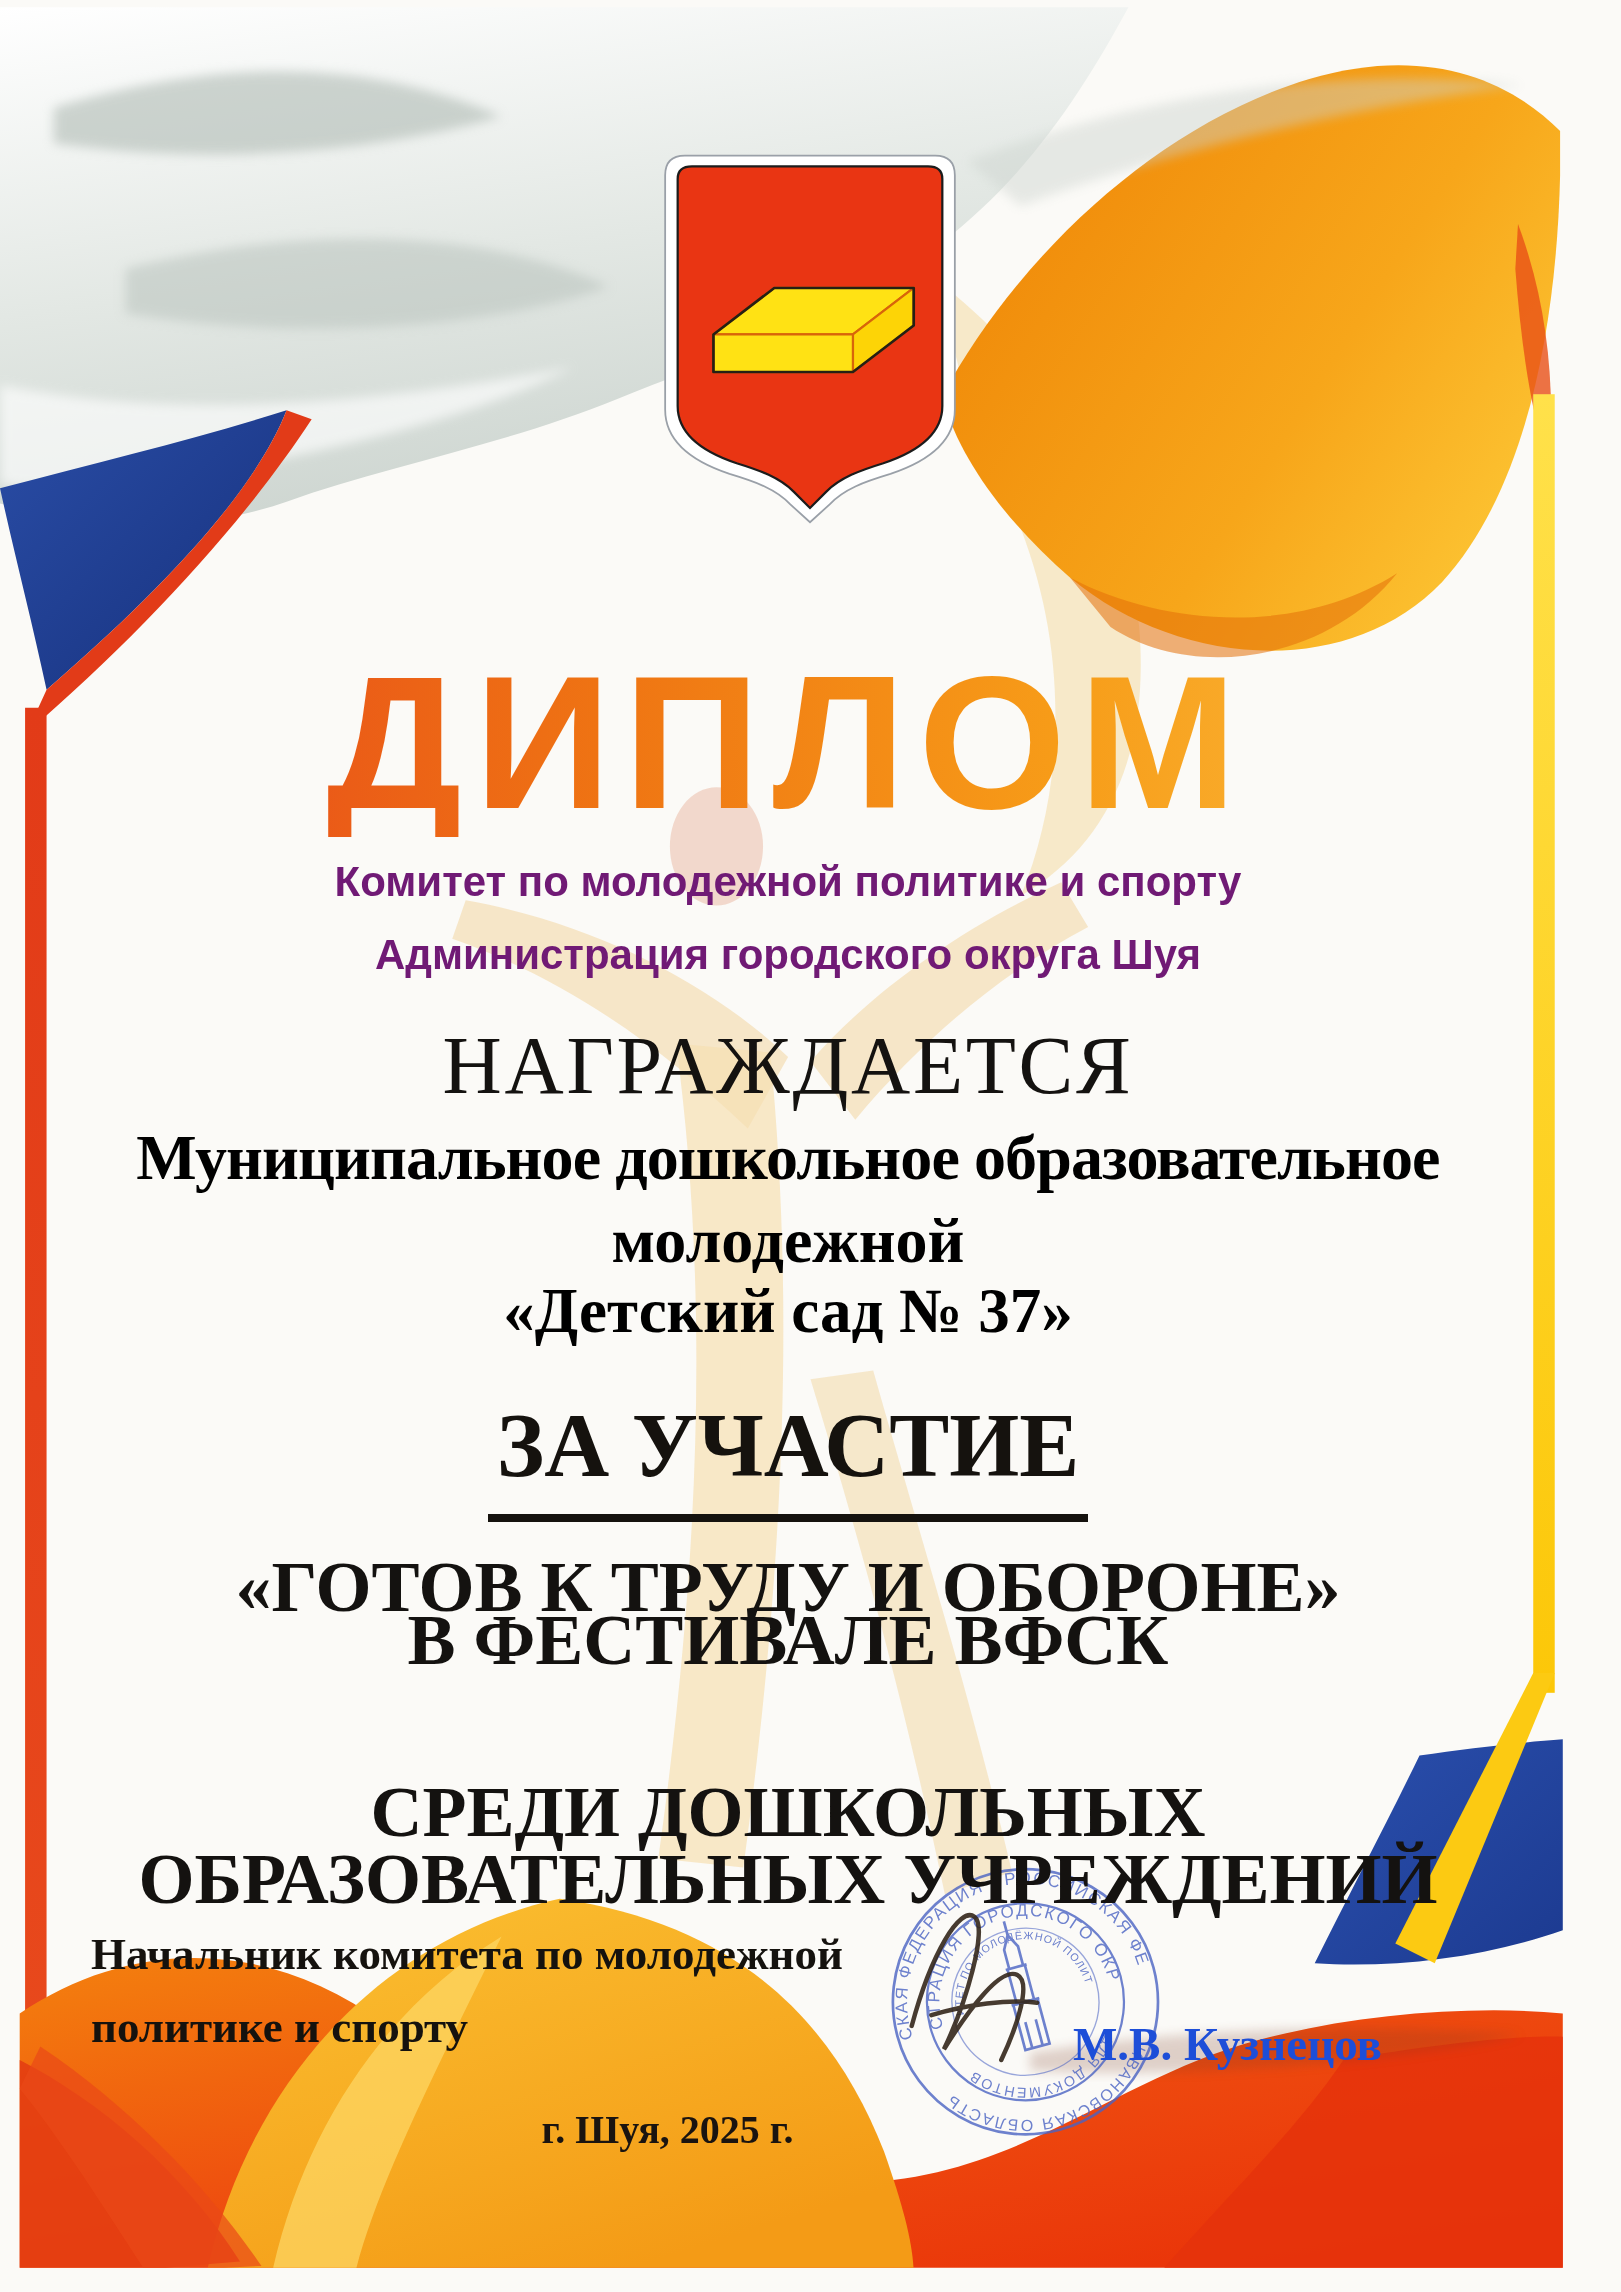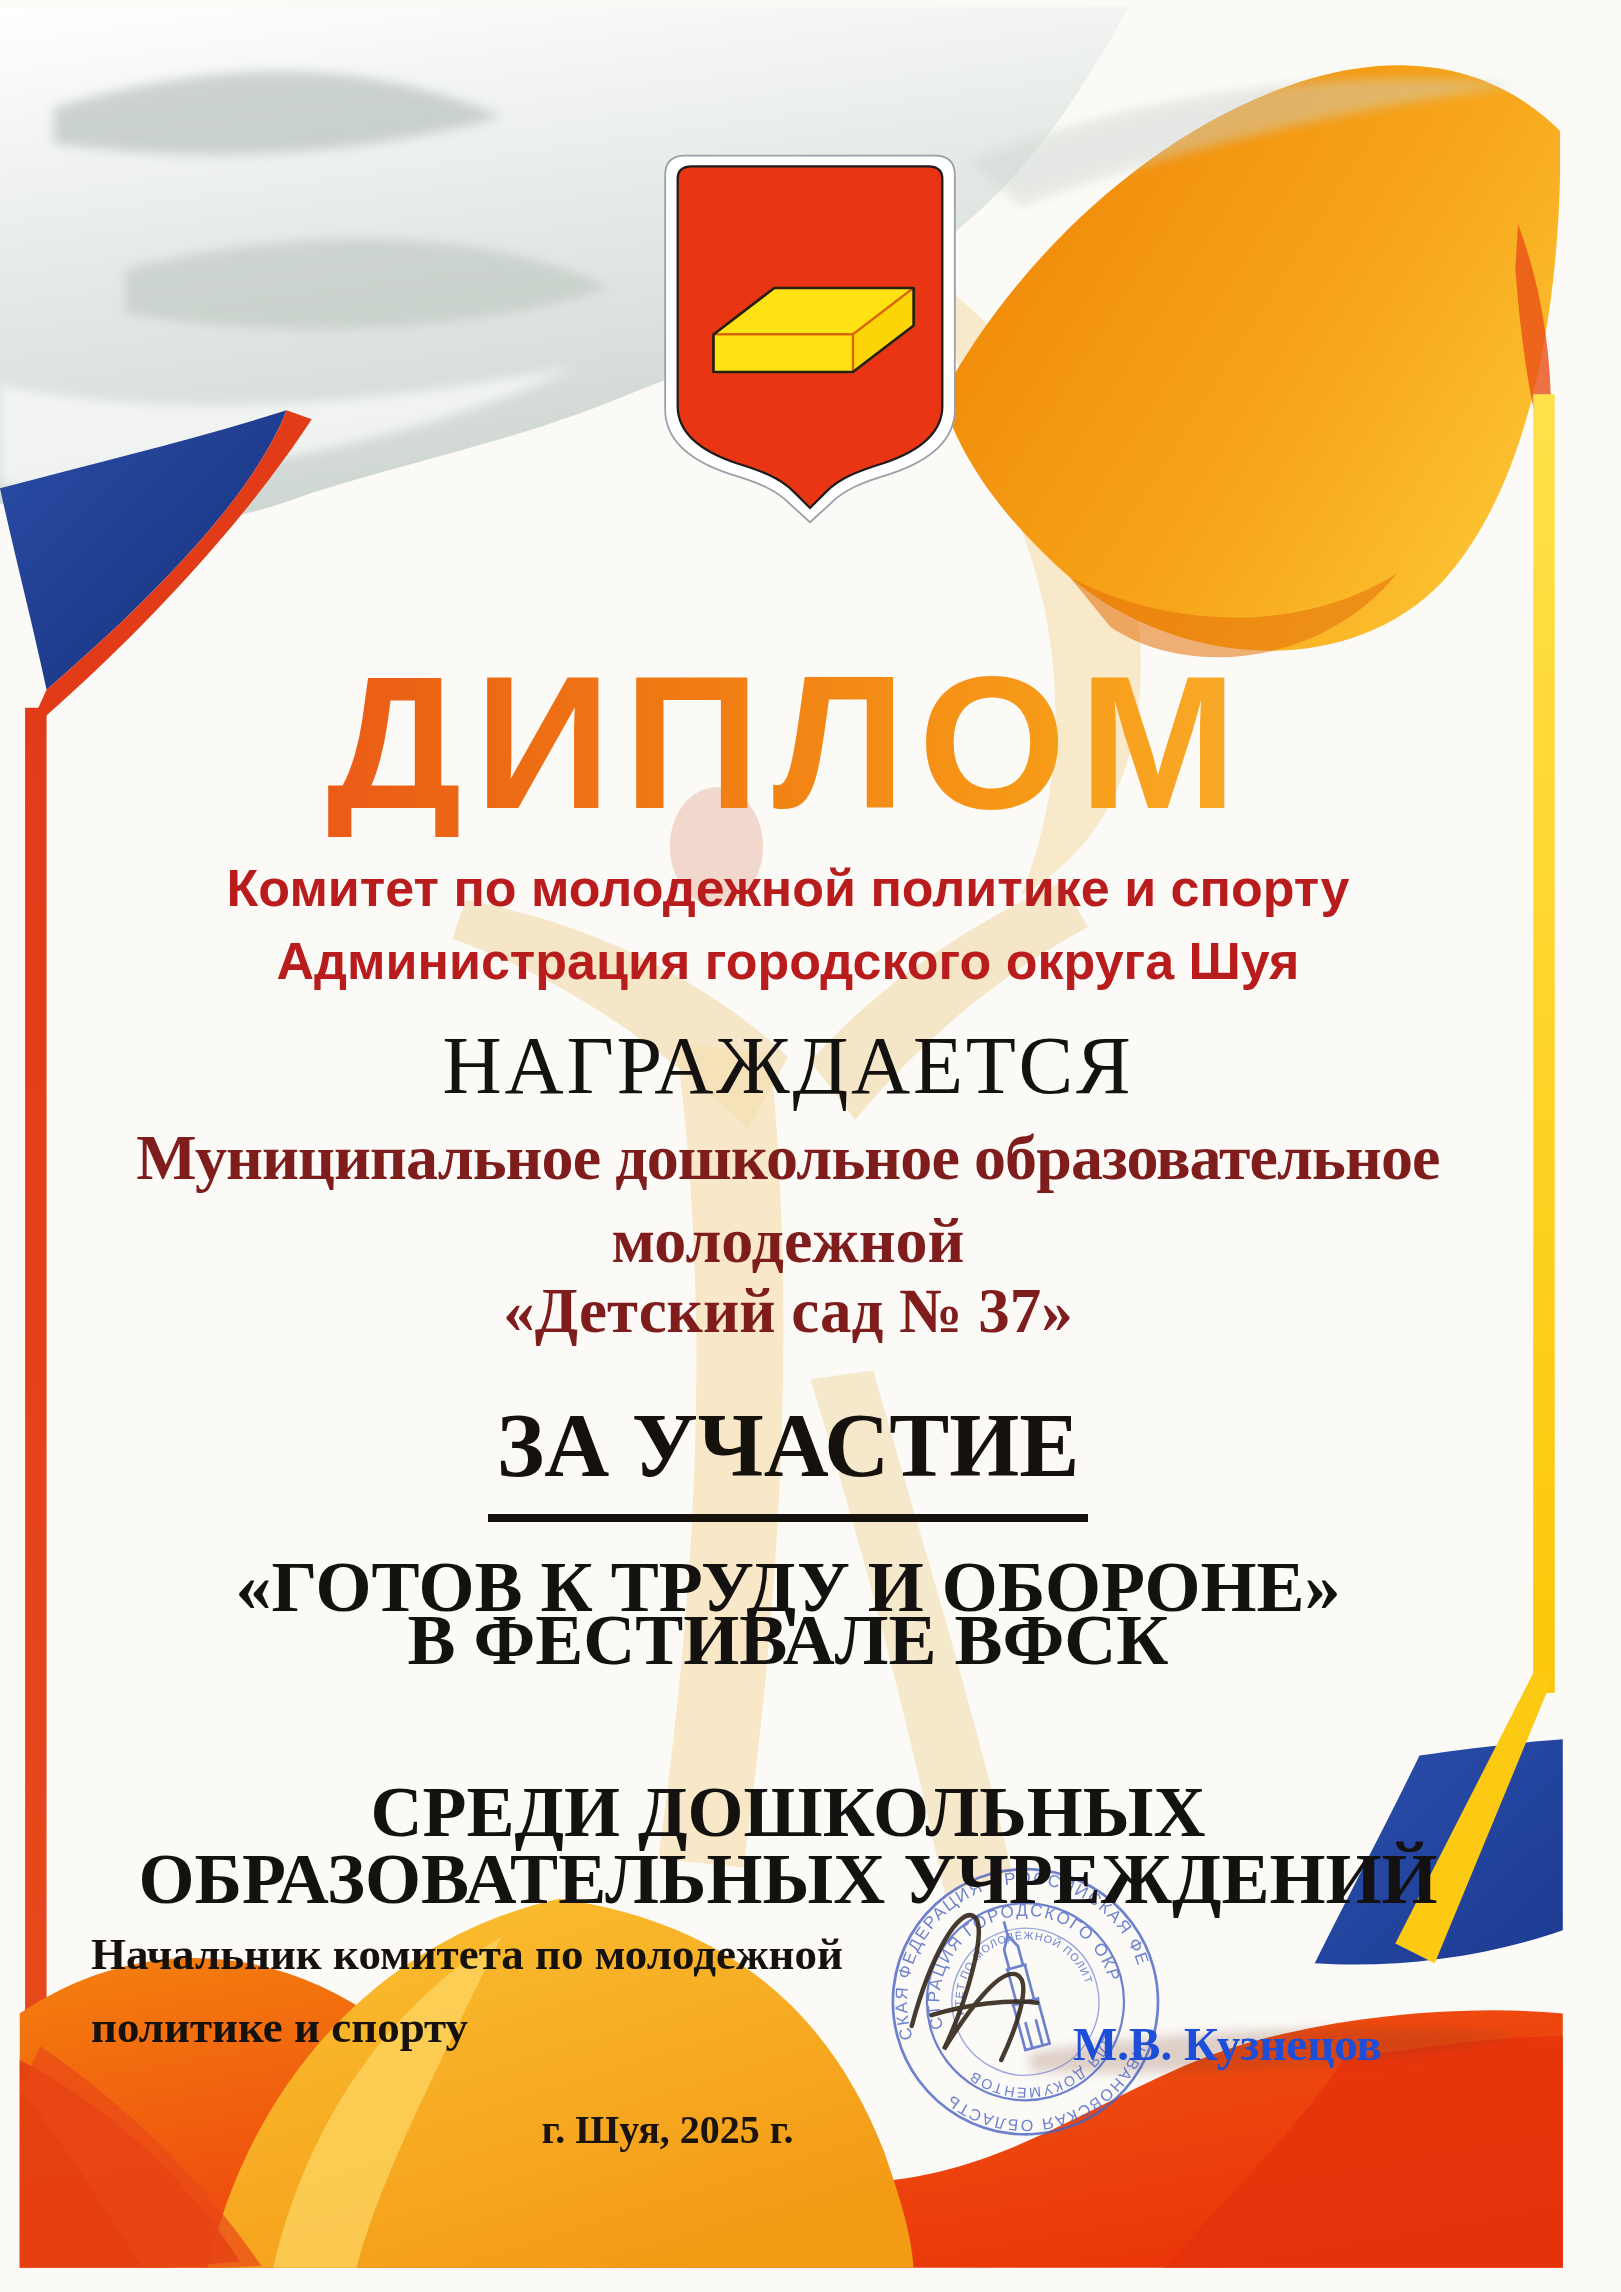--- a/index.html
+++ b/index.html
@@ -11,25 +11,25 @@
   svg.bg{position:absolute;left:0;top:0;z-index:0;}
   .arms{position:absolute;left:658px;top:148px;width:304px;height:381px;z-index:2;}
   .txt{position:absolute;left:36px;right:81px;text-align:center;z-index:3;white-space:nowrap;}
   .title{
     top:647px;font-family:"Liberation Sans",sans-serif;font-weight:700;
     font-size:190px;line-height:1;letter-spacing:12.5px;
     background:linear-gradient(90deg,#e84c1a 8%,#ef7413 38%,#f79c18 68%,#fbbc3f 96%);
     -webkit-background-clip:text;background-clip:text;
     -webkit-text-fill-color:transparent;color:#f08412;
   }
-  .org{font-family:"Liberation Sans",sans-serif;font-weight:700;font-size:52px;color:#b91c1c;}
+  .org{font-family:"Liberation Sans",sans-serif;font-weight:700;font-size:42px;color:#701a75;}
   .org1{top:858px;}
   .org2{top:931px;}
   .awarded{top:1019px;font-size:82px;font-weight:400;letter-spacing:2.7px;color:#141210;}
-  .rec{font-weight:700;color:#7f1d1d;}
+  .rec{font-weight:700;color:#000000;}
   .rec1{top:1121px;font-size:64px;letter-spacing:-0.9px;}
   .rec2{top:1204px;font-size:64px;}
   .rec3{top:1275px;font-size:63px;}
   .reason{top:1394px;font-size:90px;font-weight:700;}
   .reason span{display:inline-block;border-bottom:8px solid #15120e;padding:0 9px 17px;}
   .ev{font-size:72px;font-weight:700;color:#141210;}
   .ev1{top:1560px;margin-top:39px;}
   .ev2{top:1546px;}
   .ev3{top:1728px;margin-top:43px;}
   .ev4{top:1838px;}

